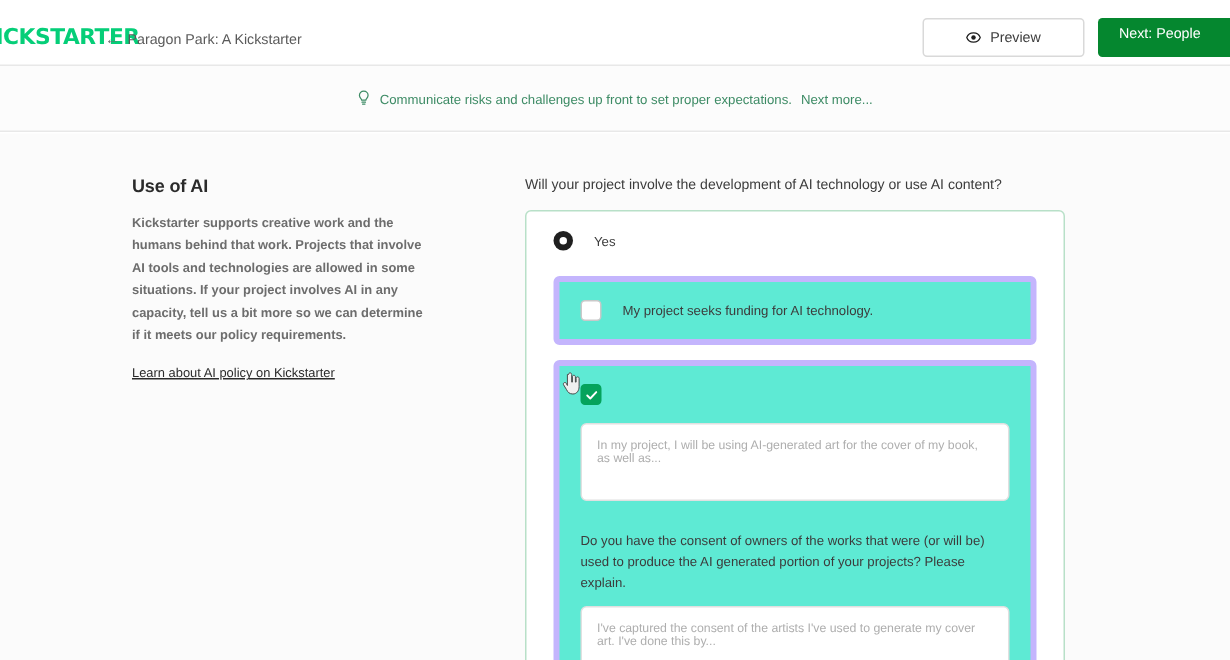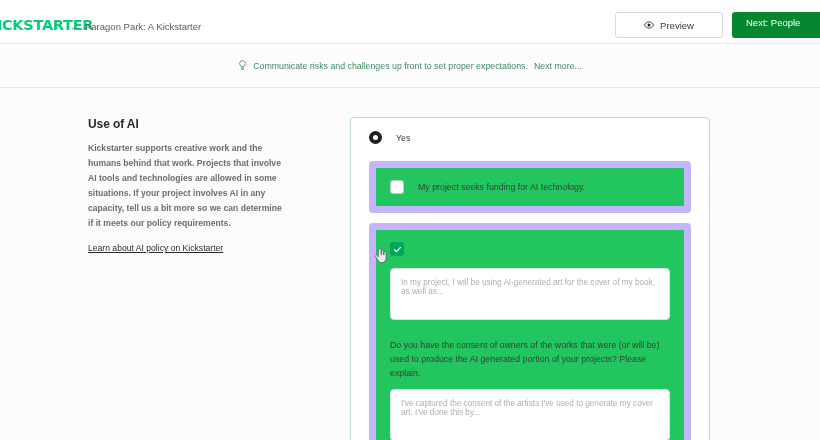--- a/index.html
+++ b/index.html
@@ -193,23 +193,23 @@
     position: absolute;
     left: 4px; top: 4px;
     width: 5px; height: 5px;
     border-radius: 50%;
     background: #ffffff;
   }
   .radio-label { font-size: 8.8px; color: #3c3c3c; }
 
   .sub-card {
     margin: 0 18px 10px 18px;
-    border: 7px solid #c4b5fd;
+    border: 4px solid #c4b5fd;
     border-radius: 4px;
-    background: #22c55e;
+    background: #5eead4;
   }
   .sub-card.first { margin-top: 4px; }
 
   .check-row {
     display: flex;
     align-items: center;
     gap: 14px;
     padding: 12px 14px;
   }
   .checkbox {
@@ -303,20 +303,21 @@
 
 <div class="content">
 
   <div class="sidebar">
     <h2>Use of AI</h2>
     <p>Kickstarter supports creative work and the humans behind that work. Projects that involve AI tools and technologies are allowed in some situations. If your project involves AI in any capacity, tell us a bit more so we can determine if it meets our policy requirements.</p>
     <a>Learn about AI policy on Kickstarter</a>
   </div>
 
   <div class="main">
+    <div class="question-title">Will your project involve the development of AI technology or use AI content?</div>
 
     <div class="answer-card">
 
       <div class="radio-row">
         <span class="radio"></span>
         <span class="radio-label">Yes</span>
       </div>
 
       <div class="sub-card first">
         <div class="check-row">

